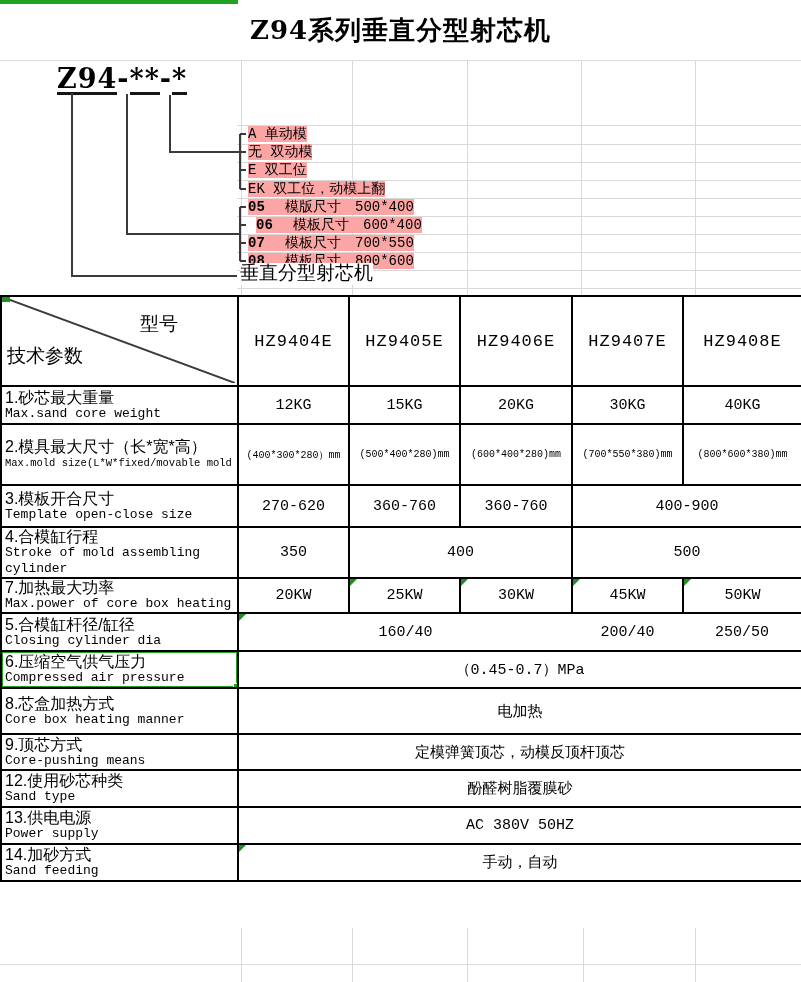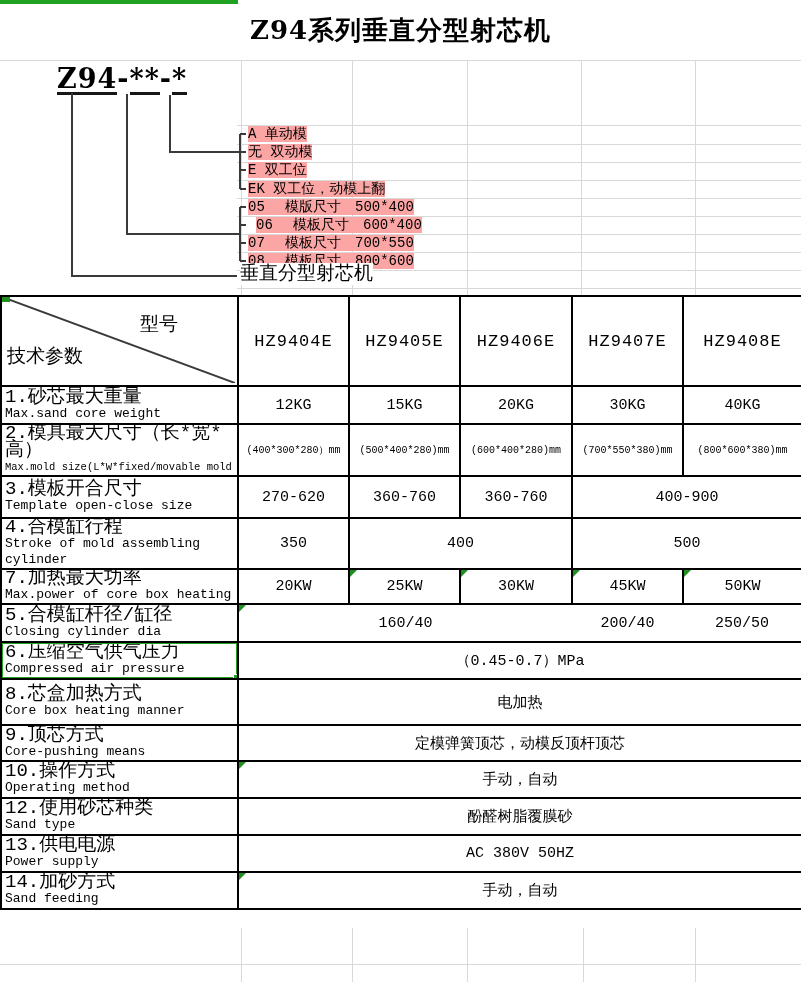--- a/index.html
+++ b/index.html
@@ -12,28 +12,28 @@
          font-weight:bold;font-size:26px;letter-spacing:1px;}
   
   .vgrid{position:absolute;width:1px;background:#d9d9d9;}
   .hgrid{position:absolute;height:1px;background:#d9d9d9;}
   
   #modelcode{left:57px;top:63px;font-family:"DejaVu Serif","Liberation Serif",serif;
              font-weight:bold;font-size:27px;letter-spacing:1px;white-space:nowrap;}
   #modelcode .u{display:inline-block;border-bottom:3px solid #161616;height:27px;line-height:27px;}
   #modelcode .sep{display:inline-block;height:27px;line-height:27px;}
   .dlab{position:absolute;background:#fca5a5;font-size:14px;line-height:16px;height:16px;white-space:nowrap;}
-  .dlab .c{display:inline-block;width:37px;}
+  .dlab .c{display:inline-block;width:37px;font-weight:bold;}
   .dlab .n{display:inline-block;width:70px;}
   #baselab{left:240px;top:263px;font-size:19px;height:22px;line-height:22px;background:#fff;position:absolute;white-space:nowrap;}
   
   table{position:absolute;left:0;top:295px;width:801px;border-collapse:collapse;table-layout:fixed;}
   td{border:2px solid #000;padding:0;overflow:hidden;}
   td.lbl{vertical-align:middle;padding-left:3px;}
-  td.lbl .zh{font-size:19px;line-height:17px;font-family:Liberation Mono, monospace;}
+  td.lbl .zh{font-size:16px;line-height:17px;font-family:Liberation Sans, sans-serif;}
   td.lbl .en{font-size:13px;line-height:16px;}
   td.lbl .en.small{font-size:10.5px;white-space:nowrap;}
   td.val{text-align:center;vertical-align:middle;font-size:15px;position:relative;}
   td.val.sm{font-size:10px;}
   td.hdr{text-align:center;vertical-align:middle;font-size:17px;letter-spacing:1px;}
   td.hl{border-left-style:hidden;}
   .tri{position:absolute;left:0;top:0;width:0;height:0;
        border-top:7px solid #1f8f1f;border-right:7px solid transparent;}
   
   td.sel{position:relative;}
@@ -140,21 +140,21 @@
       <div class="zh">1.砂芯最大重量</div>
       <div class="en">Max.sand core weight</div>
     </td>
     <td class="val">12KG</td>
     <td class="val">15KG</td>
     <td class="val">20KG</td>
     <td class="val">30KG</td>
     <td class="val">40KG</td>
   </tr>
 
-  <tr style="height:45px">
+  <tr style="height:61px">
     <td class="lbl">
       <div class="zh">2.模具最大尺寸（长*宽*高）</div>
       <div class="en small">Max.mold size(L*W*fixed/movable mold</div>
     </td>
     <td class="val sm">(400*300*280）mm</td>
     <td class="val sm">(500*400*280)mm</td>
     <td class="val sm">(600*400*280)mm</td>
     <td class="val sm">(700*550*380)mm</td>
     <td class="val sm">(800*600*380)mm</td>
   </tr>
@@ -221,27 +221,20 @@
   </tr>
 
   <tr style="height:36px">
     <td class="lbl">
       <div class="zh">9.顶芯方式</div>
       <div class="en">Core-pushing means</div>
     </td>
     <td class="val" colspan="5">定模弹簧顶芯，动模反顶杆顶芯</td>
   </tr>
 
-  <tr style="height:37px">
-    <td class="lbl">
-      <div class="zh">10.操作方式</div>
-      <div class="en">Operating method</div>
-    </td>
-    <td class="val" colspan="5"><i class="tri"></i><span>手动，自动</span></td>
-  </tr>
 
 
   <tr style="height:37px">
     <td class="lbl">
       <div class="zh">12.使用砂芯种类</div>
       <div class="en">Sand type</div>
     </td>
     <td class="val" colspan="5">酚醛树脂覆膜砂</td>
   </tr>
 

